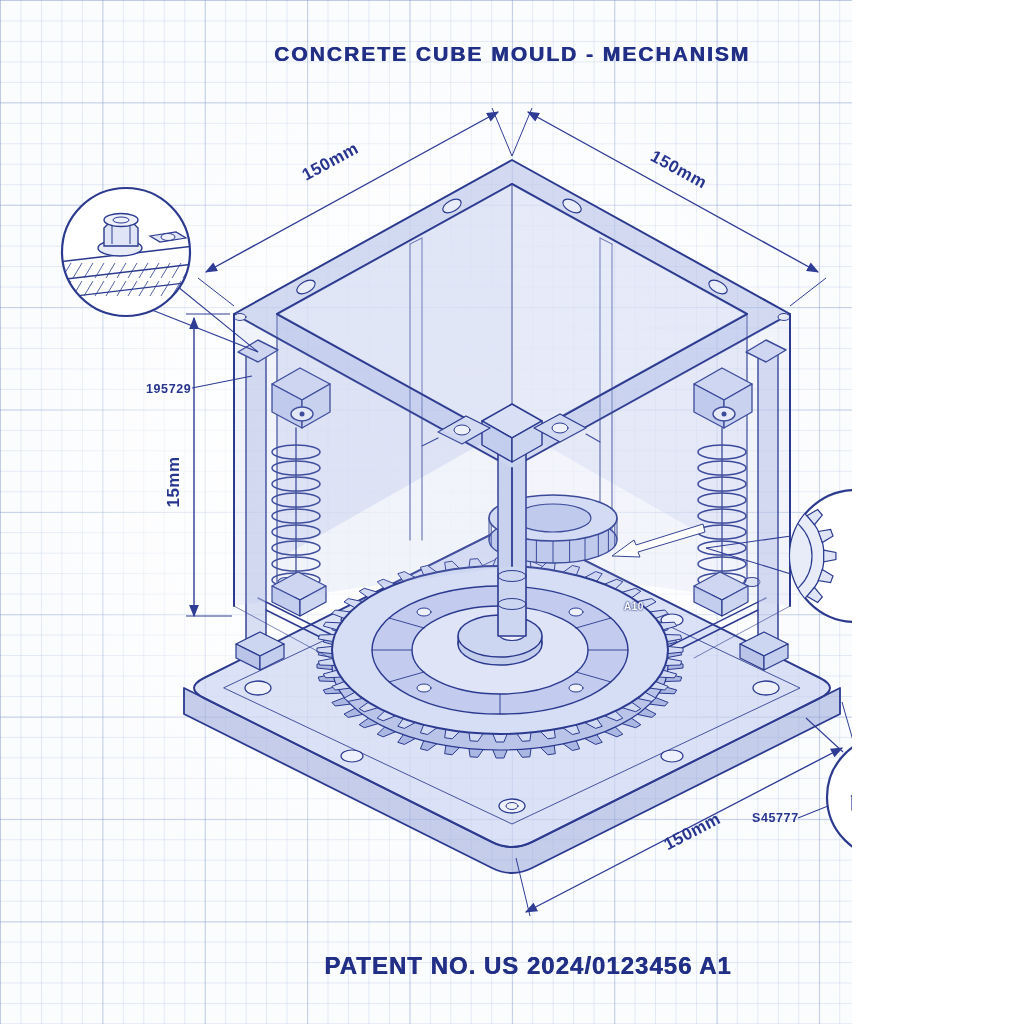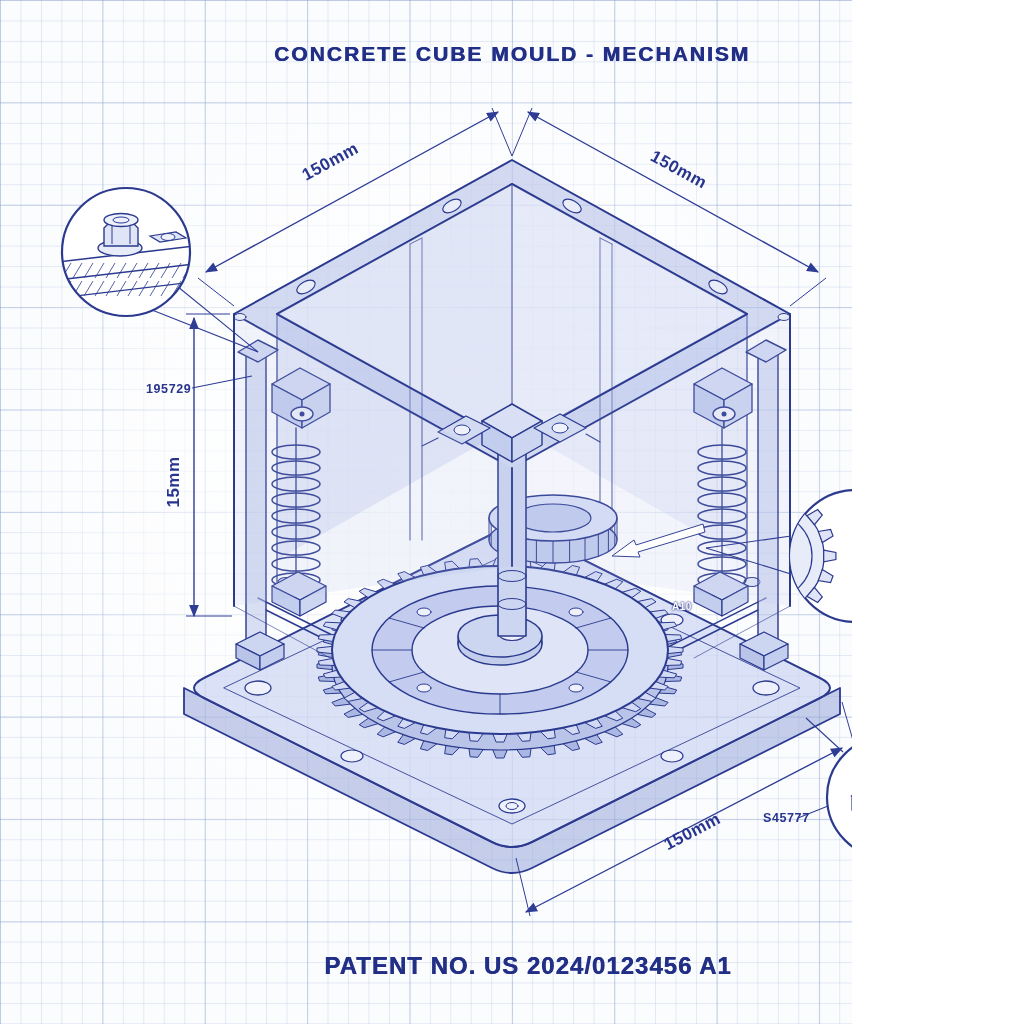--- a/index.html
+++ b/index.html
@@ -31,24 +31,24 @@
     text-shadow:.5px 0 0 #222f86;
     padding-left:16px;
   }
   .dim{font-size:17px;font-weight:600;letter-spacing:.5px;color:#27358f;}
   .dim-tl{left:300px;top:152px;transform:rotate(-28.5deg);}
   .dim-tr{left:648px;top:160px;transform:rotate(28.5deg);}
   .dim-left{left:148px;top:472px;transform:rotate(-90deg);}
   .dim-br{left:662px;top:822px;transform:rotate(-27.5deg);}
   .part{font-size:12.5px;font-weight:600;letter-spacing:.6px;color:#27358f;}
   .part-left{left:146px;top:382px;}
-  .part-br{left:752px;top:811px;margin-left:11px;}
+  .part-br{left:752px;top:811px;}
   .arrow-tag{
     left:624px;top:601px;font-size:10px;font-weight:bold;color:#ffffff;
-    text-shadow:0 0 2px #2b3a8f,0 0 2px #2b3a8f;letter-spacing:.5px;margin-left:48px;
+    text-shadow:0 0 2px #2b3a8f,0 0 2px #2b3a8f;letter-spacing:.5px;
   }
 </style>
 </head>
 <body>
 
 <div class="canvas">
   <div class="vignette"></div>
 
   <svg width="1024" height="1024" viewBox="0 0 1024 1024">
     <defs>

